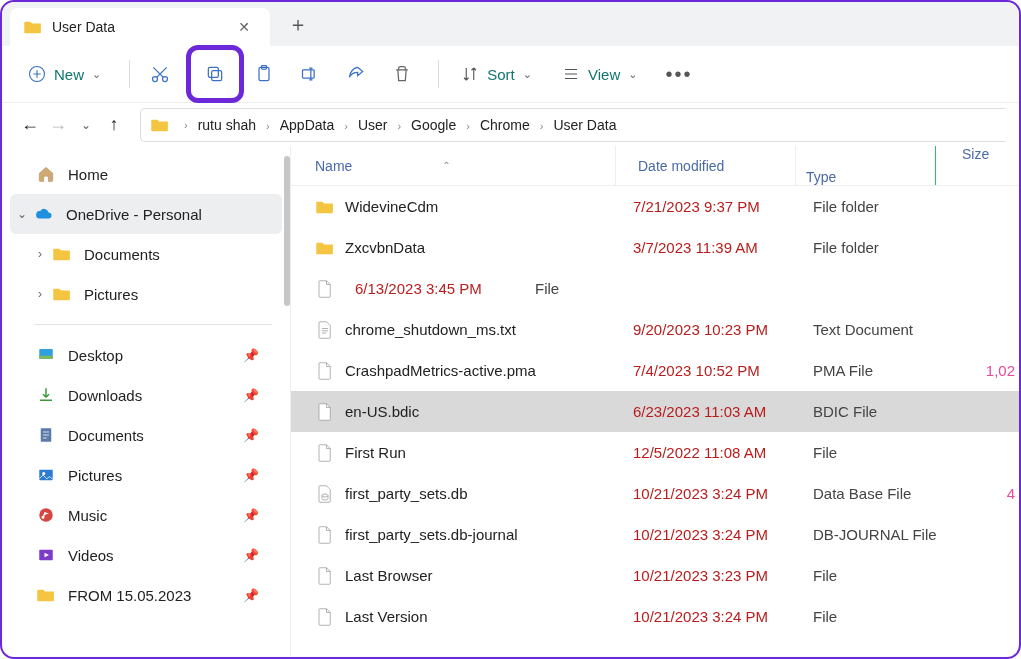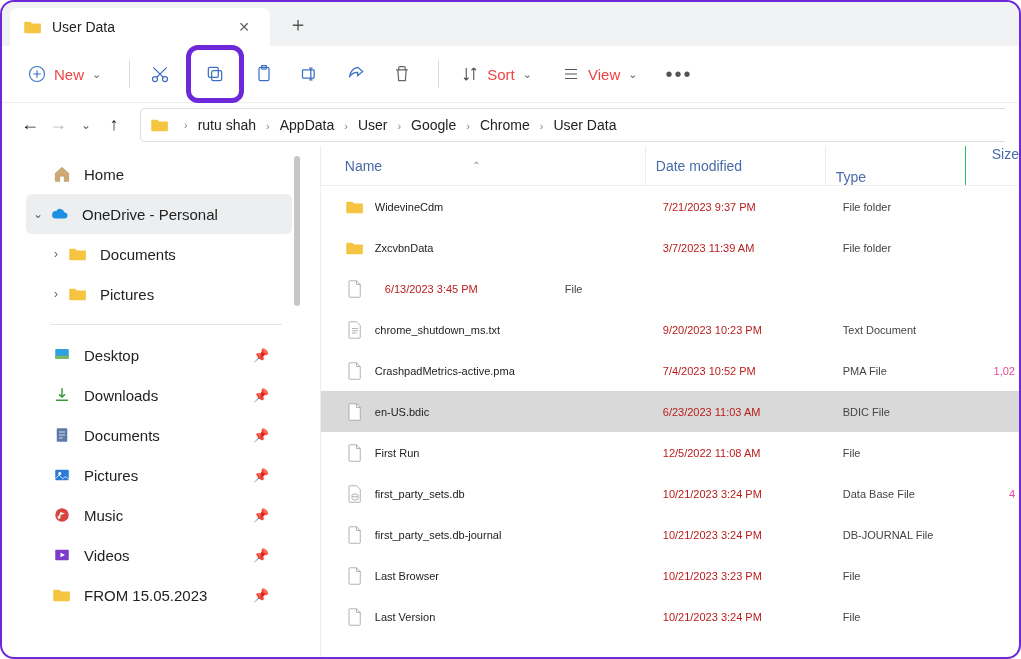--- a/index.html
+++ b/index.html
@@ -7,51 +7,51 @@
   .tabbar { display: flex; align-items: center; height: 44px; background: #f1f2f3; padding: 0 8px; border-top-left-radius: 12px; border-top-right-radius: 12px;}
   .tab { display: flex; align-items: center; background: #fff; height: 38px; padding: 0 14px; border-top-left-radius: 8px; border-top-right-radius: 8px; min-width: 260px; margin-top: 6px;}
   .tab .folder-icon { width: 18px; height: 14px; margin-right: 10px; }
   .tab .title { font-size: 14px; color: #222; flex: 1;}
   .tab .close { font-size: 14px; color: #666; padding: 2px 6px; }
   .newtab { margin-left: 18px; color: #555; font-size: 20px; }
   .toolbar { display: flex; align-items: center; height: 56px; padding: 0 14px; background: #fff; }
   .tool { display: flex; align-items: center; justify-content: center; height: 40px; padding: 0 10px; border-radius: 6px; color: #3c70c4; margin-right: 6px; position: relative;}
   .tool.wide { padding: 0 12px; color: #333;}
   .tool svg { display: block; }
-  .tool .lbl { margin-left: 8px; font-size: 15px; color: #ef4444; }
+  .tool .lbl { margin-left: 8px; font-size: 15px; color: #0f766e; }
   .tool .chev { margin-left: 8px; color: #666; font-size: 11px; }
   .highlight-box { border: 5px solid #6d28d9; border-radius: 12px; padding: 4px; }
   .sep { width: 1px; height: 28px; background: #ddd; margin: 0 10px; }
   .navrow { display: flex; align-items: center; height: 44px; padding: 0 14px; background: #fff; border-top: 1px solid #eee;}
   .navbtn { width: 28px; text-align: center; color: #666; font-size: 18px; }
   .navbtn.active { color: #222; }
   .addressbar { flex: 1; display: flex; align-items: center; height: 34px; border: 1px solid #ddd; border-right: none; border-radius: 5px 0 0 5px; margin-left: 12px; padding: 0 6px;}
   .addressbar .folder-icon-sm { width: 18px; height: 14px; margin: 0 8px 0 4px;}
   .crumb { font-size: 14px; color: #222; padding: 0 3px; }
   .crumb-sep { color: #888; font-size: 11px; padding: 0 7px; }
   .content { display: flex; height: calc(100% - 44px - 56px - 44px); }
-  .sidebar { width: 288px; padding: 8px 0; overflow: hidden; position: relative; margin-left: 16px;}
+  .sidebar { width: 288px; padding: 8px 0; overflow: hidden; position: relative;}
   .sidebar-scroll { position: absolute; right: 0; top: 10px; width: 6px; height: 150px; background: #c7c7c7; border-radius: 3px;}
   .side-item { display: flex; align-items: center; height: 40px; padding: 0 12px 0 34px; font-size: 15px; color: #222;}
   .side-item.home { padding-left: 34px;}
   .side-item.selected { background: #eceef0; border-radius: 6px; margin: 0 8px; padding-left: 26px;}
   .side-item .expander { width: 16px; text-align: center; color: #666; font-size: 12px; margin-right: 4px; margin-left: -22px;}
   .side-item .icon { width: 20px; display: flex; justify-content: center; margin-right: 12px; }
   .side-item.child { padding-left: 52px; }
   .side-item .pin { margin-left: auto; color: #888; font-size: 13px; margin-right: 18px;}
   .side-divider { height: 1px; background: #e4e4e4; margin: 10px 18px 10px 32px;}
-  .filepane { flex: 1; display: flex; flex-direction: column; border-left: 1px solid #eee; margin-left: 20px;}
+  .filepane { flex: 1; display: flex; flex-direction: column; border-left: 1px solid #eee;}
   .colheaders { display: flex; height: 40px; align-items: center; border-bottom: 1px solid #eee; font-size: 14px; color: #4a6aa8; padding-left: 24px;}
   .col-name { width: 300px; display: flex; align-items: center;}
-  .col-date { width: 180px; padding-left: 10px; border-left: 1px solid #eee; height: 100%; display:flex; align-items:center;}
+  .col-date { width: 180px; padding-left: 22px; border-left: 1px solid #eee; height: 100%; display:flex; align-items:center;}
   .col-type { width: 140px; padding-left: 10px; border-left: 1px solid #eee; height:100%; display:flex; align-items:flex-end;}
   .col-size { padding-left: 26px; border-left: 1px solid #22c55e; height:100%; display:flex; align-items:flex-start; flex: 1;}
   .sort-ind { margin-left: 90px; color: #888; font-size: 10px;}
   .rows { flex: 1; overflow: hidden;}
-  .row { display: flex; align-items: center; height: 41px; padding-left: 24px; font-size: 11px; color: #222;}
+  .row { display: flex; align-items: center; height: 41px; padding-left: 24px; font-size: 15px; color: #222;}
   .row.selected { background: #d9d9d9;}
   .row .icon { width: 20px; margin-right: 10px; display:flex; justify-content:center;}
   .row .name { width: 278px; white-space: nowrap; overflow: hidden; text-overflow: ellipsis;}
   .row .date { width: 180px; color: #b91c1c; padding-left: 10px;}
   .row .type { width: 145px; color: #444; padding-left: 10px;}
   .row .size { color: #ec4899; padding-left: 10px; flex:1; text-align: right; padding-right: 4px;}
   svg.folder { fill: #f5c542; }
   svg.folder-s { fill: #f5c542; }
 </style>
 </head>

